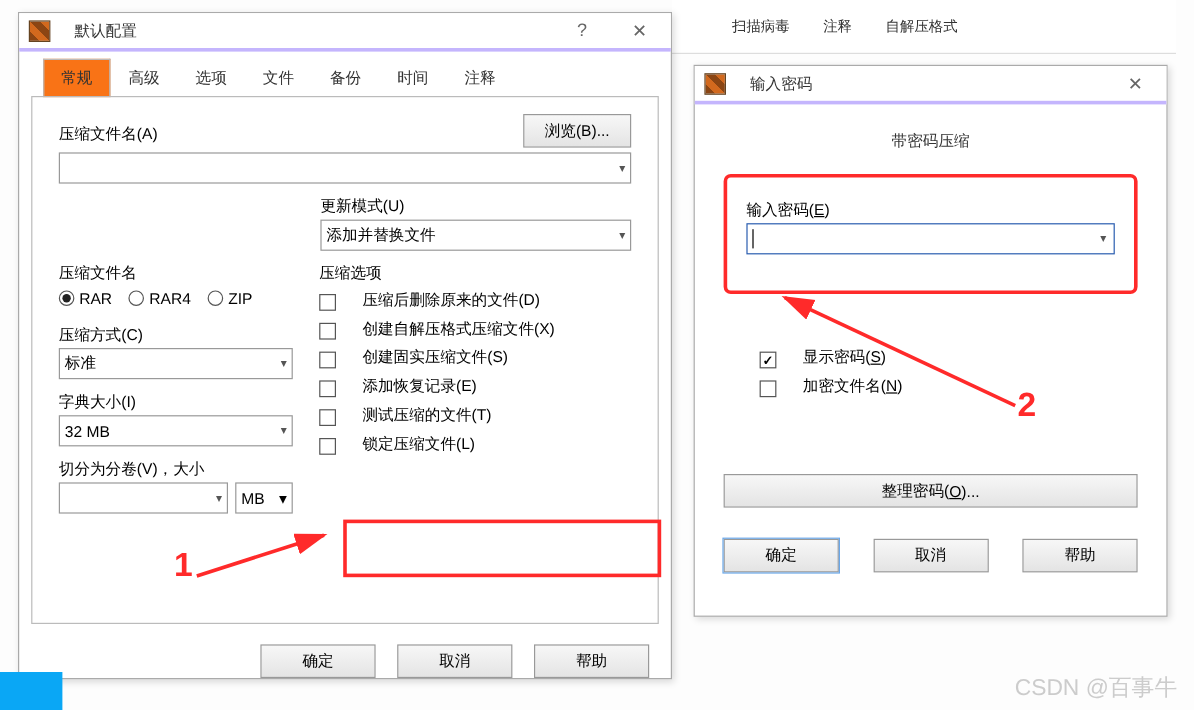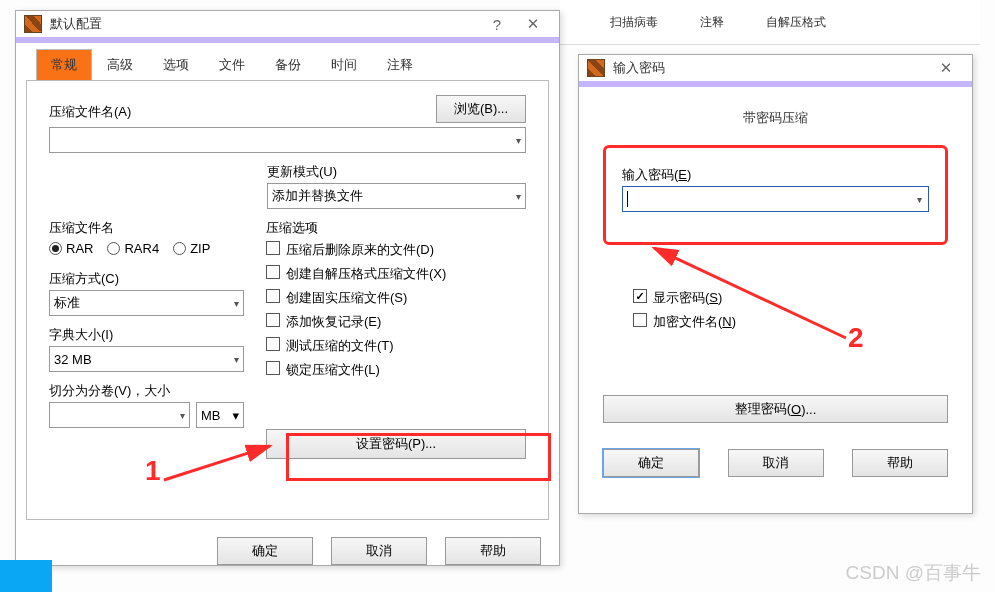--- a/index.html
+++ b/index.html
@@ -1,24 +1,24 @@
 <!DOCTYPE html>
 <html><head>
 <meta charset="utf-8">
 <style>
 * { box-sizing: border-box; margin: 0; padding: 0; font-family: "Microsoft YaHei", "SimSun", sans-serif; font-size: 13px; }
 body { background: #fdfdfd; width: 995px; height: 592px; position: relative; overflow: hidden; }
 
 
-.toolbar-strip { position: absolute; top: 0; left: 560px; right: 15px; height: 45px; display: flex; align-items: center; gap: 42px; padding-left: 50px; border-bottom: 1px solid #ddd; background: #fff; }
+.toolbar-strip { position: absolute; top: 0; left: 560px; right: 15px; height: 45px; display: flex; align-items: center; gap: 28px; padding-left: 50px; border-bottom: 1px solid #ddd; background: #fff; }
 .toolbar-item { font-size: 12px; color: #333; }
 
 
 .dialog1 { position: absolute; left: 15px; top: 10px; width: 545px; height: 556px; background: #fff; border: 1px solid #aaa; box-shadow: 2px 2px 6px rgba(0,0,0,0.15); }
-.titlebar { height: 32px; display: flex; align-items: center; padding: 0 8px; background: #fff; border-bottom: 6px solid #c4b5fd; }
+.titlebar { height: 32px; display: flex; align-items: center; padding: 0 8px; background: #fff; border-bottom: 3px solid #c4b5fd; gap: 12px; }
 .titlebar .icon { width: 18px; height: 18px; margin-right: 8px; display: inline-block; background: linear-gradient(45deg, #8b4513 25%, #d2691e 25%, #d2691e 50%, #8b4513 50%, #8b4513 75%, #d2691e 75%); border: 1px solid #654321; }
 .titlebar .title { flex: 1; color: #333; }
 .titlebar .sysbtn { width: 36px; height: 24px; display: flex; align-items: center; justify-content: center; color: #666; font-size: 15px; cursor: pointer; }
 
 .tabs { display: flex; padding: 6px 10px 0 20px; }
 .tab { padding: 6px 14px; border: 1px solid transparent; cursor: pointer; color: #333; }
 .tab.active { border: 1px solid #bbb; border-bottom: 1px solid #fff; background: #f97316; }
 .tabcontent { border: 1px solid #bbb; margin: 0 10px 8px 10px; padding: 14px 22px 20px 22px; position: relative; top: -1px; height: 440px; }
 
 .row { margin-bottom: 4px; }
@@ -29,21 +29,21 @@
 
 .cols { display: flex; gap: 22px; }
 .col-l { width: 195px; }
 .col-r { flex: 1; }
 
 .radiogroup { display: flex; gap: 14px; margin-top: 4px; }
 .radio { display: inline-flex; align-items: center; gap: 4px; cursor: pointer; }
 .radio .dot { width: 13px; height: 13px; border: 1px solid #555; border-radius: 50%; display: inline-flex; align-items: center; justify-content: center; }
 .radio.checked .dot::after { content: ""; width: 7px; height: 7px; background: #222; border-radius: 50%; }
 
-.chkgroup .chk { display: flex; align-items: flex-start; gap: 6px; margin-bottom: 6px; cursor: pointer; }
+.chkgroup .chk { display: flex; align-items: flex-end; gap: 22px; margin-bottom: 6px; cursor: pointer; }
 .chkbox { width: 14px; height: 14px; border: 1px solid #555; display: inline-flex; align-items: center; justify-content: center; font-size: 11px; }
 .chkbox.checked::after { content: "✓"; color: #000; font-weight: bold; }
 
 .splitrow { display: flex; align-items: center; gap: 6px; }
 .splitrow .input-s { flex: 1; height: 26px; border: 1px solid #999; }
 .splitrow .sel-s { width: 48px; height: 26px; border: 1px solid #999; display: inline-flex; align-items: center; justify-content: space-between; padding: 0 4px; }
 
 .pwbtn-wrap { margin-top: 50px; position: relative; }
 .pwbtn { width: 100%; height: 30px; }
 .redbox1 { position: absolute; border: 3px solid #ff2a2a; left: 270px; top: 422px; width: 265px; height: 48px; pointer-events: none; }
@@ -197,23 +197,20 @@
           <div class="chk">
               <span class="chkbox"></span>
               <span>测试压缩的文件(T)</span>
             </div>
           <div class="chk">
               <span class="chkbox"></span>
               <span>锁定压缩文件(L)</span>
             </div>
         </div>
 
-        <div class="pwbtn-wrap">
-          <button class="btn pwbtn">设置密码(P)...</button>
-        </div>
       </div>
     </div>
   </div>
 
   <div class="dlg-buttons">
     <button class="btn">确定</button>
     <button class="btn">取消</button>
     <button class="btn">帮助</button>
   </div>
 

